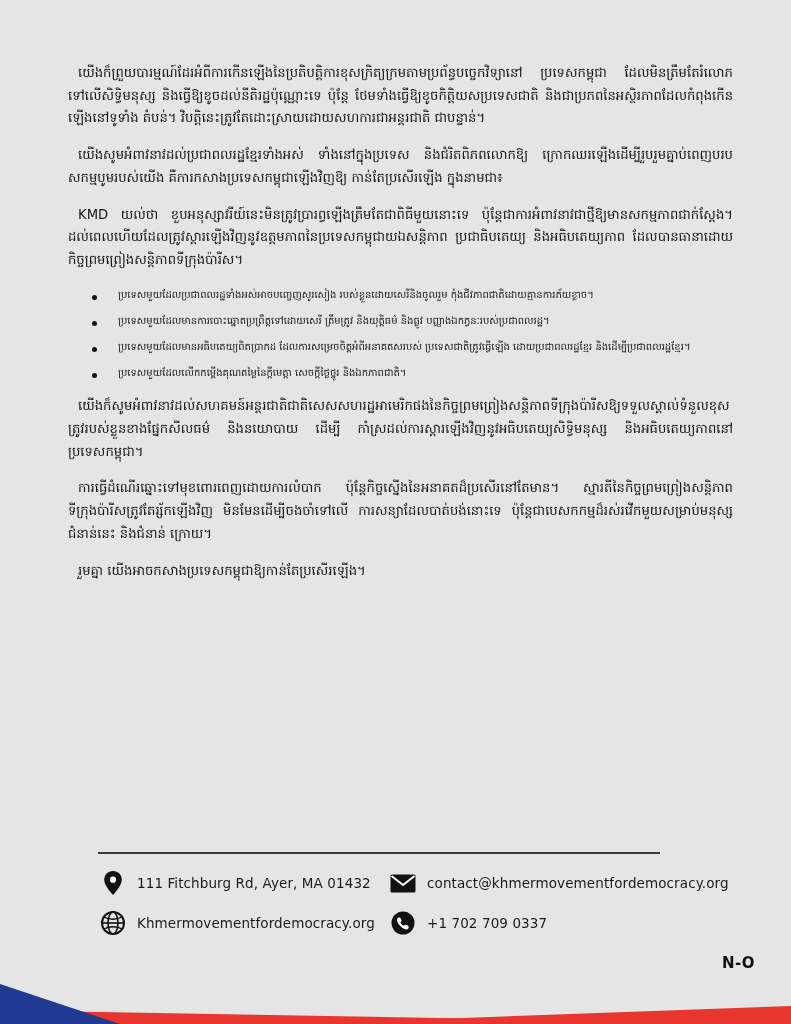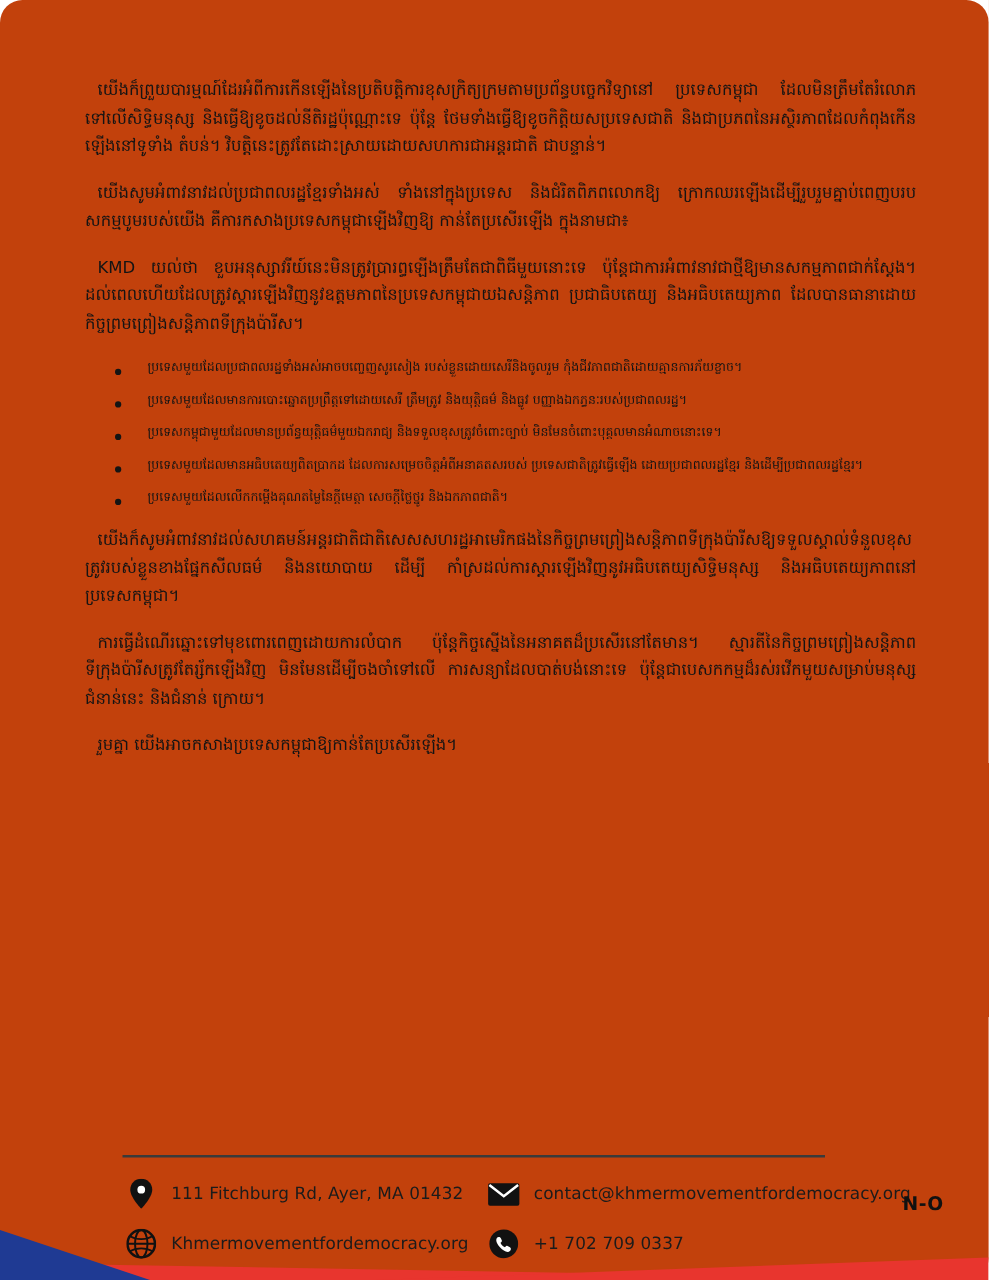--- a/index.html
+++ b/index.html
@@ -12,22 +12,21 @@
     height: 1024px;
     position: relative;
     font-family: "DejaVu Sans", sans-serif;
     color: #1a1a1a;
     overflow: hidden;
   }
 
   .page {
     position: absolute;
     inset: 0;
-    background: #c2410c;
-    border-radius: 18px;
+    background: #e5e5e5;
   }
 
   .content {
     position: absolute;
     left: 68px;
     right: 58px;
     top: 62px;
   }
 
   p.para {
@@ -62,21 +61,21 @@
     height: 5px;
     background: #141414;
     border-radius: 50%;
   }
 
   
   .footer {
     position: absolute;
     left: 0; right: 0;
     bottom: 0;
-    height: 100px;
+    height: 172px;
   }
   .footer-rule {
     position: absolute;
     top: 0;
     left: 98px;
     width: 562px;
     height: 1.5px;
     background: #3a3a3a;
   }
   .footer-grid {
@@ -164,21 +163,20 @@
 
   <div class="content">
 
     <p class="para">យើងក៏ព្រួយបារម្មណ៍ដែរអំពីការកើនឡើងនៃប្រតិបត្តិការខុសក្រិត្យក្រមតាមប្រព័ន្ធបច្ចេកវិទ្យានៅ ប្រទេសកម្ពុជា ដែលមិនត្រឹមតែរំលោភទៅលើសិទ្ធិមនុស្ស និងធ្វើឱ្យខូចដល់នីតិរដ្ឋប៉ុណ្ណោះទេ ប៉ុន្តែ ថែមទាំងធ្វើឱ្យខូចកិត្តិយសប្រទេសជាតិ និងជាប្រភពនៃអស្ថិរភាពដែលកំពុងកើនឡើងនៅទូទាំង តំបន់។ វិបត្តិនេះត្រូវតែដោះស្រាយដោយសហការជាអន្តរជាតិ ជាបន្ទាន់។</p>
     <p class="para">យើងសូមអំពាវនាវដល់ប្រជាពលរដ្ឋខ្មែរទាំងអស់ ទាំងនៅក្នុងប្រទេស និងជំរិតពិភពលោកឱ្យ ក្រោកឈរឡើងដើម្បីរួបរួមគ្នាប់ពេញបរបសកម្មបូមរបស់យើង គឺការកសាងប្រទេសកម្ពុជាឡើងវិញឱ្យ កាន់តែប្រសើរឡើង ក្នុងនាមជា៖</p>
     <p class="para">KMD យល់ថា ខួបអនុស្សាវរីយ៍នេះមិនត្រូវប្រារព្ធឡើងត្រឹមតែជាពិធីមួយនោះទេ ប៉ុន្តែជាការអំពាវនាវជាថ្មីឱ្យមានសកម្មភាពជាក់ស្តែង។ ដល់ពេលហើយដែលត្រូវស្តារឡើងវិញនូវឧត្តមភាពនៃប្រទេសកម្ពុជាយឯសន្តិភាព ប្រជាធិបតេយ្យ និងអធិបតេយ្យភាព ដែលបានធានាដោយកិច្ចព្រមព្រៀងសន្តិភាពទីក្រុងប៉ារីស។</p>
 
     <ul class="bullets">
       <li>ប្រទេសមួយដែលប្រជាពលរដ្ឋទាំងអស់អាចបញ្ចេញសូរសៀង របស់ខ្លួនដោយសេរីនិងចូលរួម កុំងជីវភាពជាតិដោយគ្មានការភ័យខ្លាច។</li>
       <li>ប្រទេសមួយដែលមានការបោះឆ្នោតប្រព្រឹត្តទៅដោយសេរី ត្រឹមត្រូវ និងយុត្តិធម៌ និងធ្លូវ បញ្ញាងឯកភ្ធនៈរបស់ប្រជាពលរដ្ឋ។</li>
-      <li>ប្រទេសកម្ពុជាមួយដែលមានប្រព័ន្ធយុត្តិធម៌មួយឯករាជ្យ និងទទួលខុសត្រូវចំពោះច្បាប់ មិនមែនចំពោះបុគ្គលមានអំណាចនោះទេ។</li>
       <li>ប្រទេសមួយដែលមានអធិបតេយ្យពិតប្រាកដ ដែលការសម្រេចចិត្តអំពីអនាគតសរបស់ ប្រទេសជាតិត្រូវធ្វើឡើង ដោយប្រជាពលរដ្ឋខ្មែរ និងដើម្បីប្រជាពលរដ្ឋខ្មែរ។</li>
       <li>ប្រទេសមួយដែលលើកកម្ពើងគុណតម្លៃនៃក្តីមេត្តា សេចក្តីថ្លៃថ្នូរ និងឯកភាពជាតិ។</li>
     </ul>
 
     <p class="para">យើងក៏សូមអំពាវនាវដល់សហគមន៍អន្តរជាតិជាតិសេសសហរដ្ឋអាមេរិកផងនៃកិច្ចព្រមព្រៀងសន្តិភាពទីក្រុងប៉ារីសឱ្យទទួលស្គាល់ទំនួលខុសត្រូវរបស់ខ្លួនខាងផ្នែកសីលធម៌ និងនយោបាយ ដើម្បី កាំស្រដល់ការស្តារឡើងវិញនូវអធិបតេយ្យសិទ្ធិមនុស្ស និងអធិបតេយ្យភាពនៅប្រទេសកម្ពុជា។</p>
     <p class="para">ការធ្វើដំណើរឆ្នោះទៅមុខពោរពេញដោយការលំបាក ប៉ុន្តែកិច្ចស្នើងនៃអនាគតដ៏ប្រសើរនៅតែមាន។ ស្មារតីនៃកិច្ចព្រមព្រៀងសន្តិភាពទីក្រុងប៉ារីសត្រូវតែរ្ស័កឡើងវិញ មិនមែនដើម្បីចងចាំទៅលើ ការសន្យាដែលបាត់បង់នោះទេ ប៉ុន្តែជាបេសកកម្មដ៏រស់រវើកមួយសម្រាប់មនុស្សជំនាន់នេះ និងជំនាន់ ក្រោយ។</p>
     <p class="para">រួមគ្នា យើងអាចកសាងប្រទេសកម្ពុជាឱ្យកាន់តែប្រសើរឡើង។</p>
 
   </div>
 

